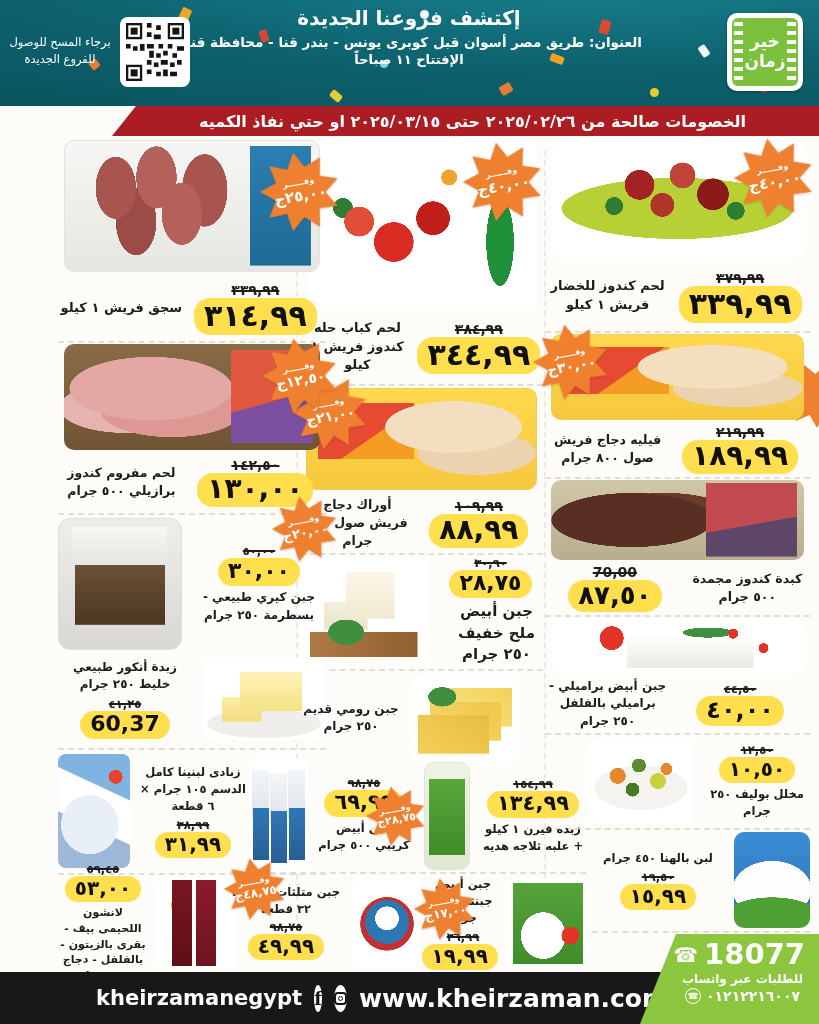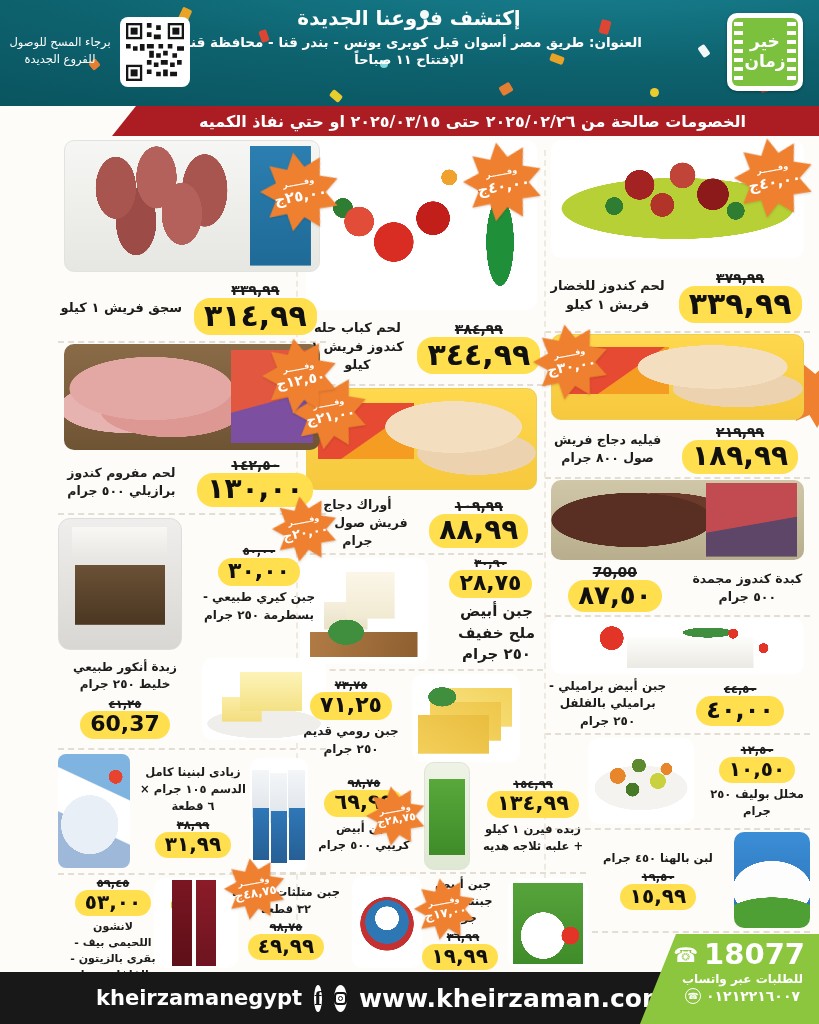--- a/index.html
+++ b/index.html
@@ -350,21 +350,20 @@
       <div class="card" style="left: 545px; top: 618px; width: 265px; height: 112px;">
         <div class="photo k-cheese-tomato" style="left: 6px; right: 6px; top: 0px; height: 56px;"></div>
         <div class="cap cap-stack" style="top: 60px;">
           <div class="prices" style="flex: 0 0 52%;"><div class="old" style="font-size: 11.5px;">٤٤,٥٠</div><div class="pill" style="font-size: 24px;">٤٠,٠٠</div></div>
           <div class="pname" style="font-size: 12px; flex: 1 1 0%;">جبن أبيض براميلي - براميلي بالفلفل ٢٥٠ جرام</div>
         </div>
       </div>
       <div class="card" style="left: 300px; top: 672px; width: 220px; height: 92px;">
         <div class="photo k-romy-slices" style="top: 2px; bottom: 2px; width: 108px; right: 0px;"></div>
         <div class="cap cap-side" style="width: 102px; left: 0px;">
-          <div class="prices"><div class="old" style="font-size: 11.5px;">٧٣,٧٥</div><div class="pill" style="font-size: 22px;">٧١,٢٥</div></div>
           <div class="pname" style="font-size: 12px;">جبن رومي قديم ٢٥٠ جرام</div>
         </div>
       </div>
       <div class="card" style="left: 58px; top: 656px; width: 268px; height: 86px;">
         <div class="photo k-butter-plate" style="top: 2px; bottom: 2px; width: 124px; right: 0px;"></div>
         <div class="cap cap-side" style="width: 134px; left: 0px;">
           <div class="pname" style="font-size: 12px;">زبدة أنكور طبيعي خليط ٢٥٠ جرام</div>
           <div class="prices"><div class="old" style="font-size: 11.5px;">٤١,٢٥</div><div class="pill" style="font-size: 22px;">60,37</div></div>
         </div>
       </div>
@@ -439,21 +438,21 @@
             <polygon points="50,0 60.9,19.9 82.1,11.7 77.7,34 99.2,41.3 81.5,55.6 93.3,75 70.6,74.5 67.1,97 50,82 32.9,97 29.4,74.5 6.7,75 18.5,55.6 0.8,41.3 22.3,34 17.9,11.7 39.1,19.9" fill="#ef8030"></polygon>
           </svg>
           <div class="bt">
             <span class="bw">وفــــــر</span>
             <span class="ba" style="font-size: 12px;">٤٨,٧٥ج</span>
           </div>
         </div>
       </div>
       <div class="card" style="left: 58px; top: 876px; width: 180px; height: 94px;">
         <div class="photo k-lunch-rolls" style="top: 2px; bottom: 2px; width: 84px; right: 0px;"></div>
-        <div class="cap cap-side" style="width: 86px; left: 12px; justify-content: space-between;">
+        <div class="cap cap-side" style="width: 86px; left: 2px;">
           <div class="prices"><div class="old" style="font-size: 11.5px;">٥٩,٤٥</div><div class="pill" style="font-size: 20px;">٥٣,٠٠</div></div>
           <div class="pname" style="font-size: 11px;">لانشون اللحيمى بيف - بقرى بالزيتون - بالفلفل - دجاج ٢٥٠ جرام</div>
         </div>
       </div>
       <div class="sep" style="left: 58px; top: 341px; width: 268px;"></div>
       <div class="sep" style="left: 58px; top: 513px; width: 268px;"></div>
       <div class="sep" style="left: 58px; top: 748px; width: 268px;"></div>
       <div class="sep" style="left: 58px; top: 873px; width: 268px;"></div>
       <div class="sep" style="left: 300px; top: 384px; width: 243px;"></div>
       <div class="sep" style="left: 300px; top: 553px; width: 243px;"></div>

